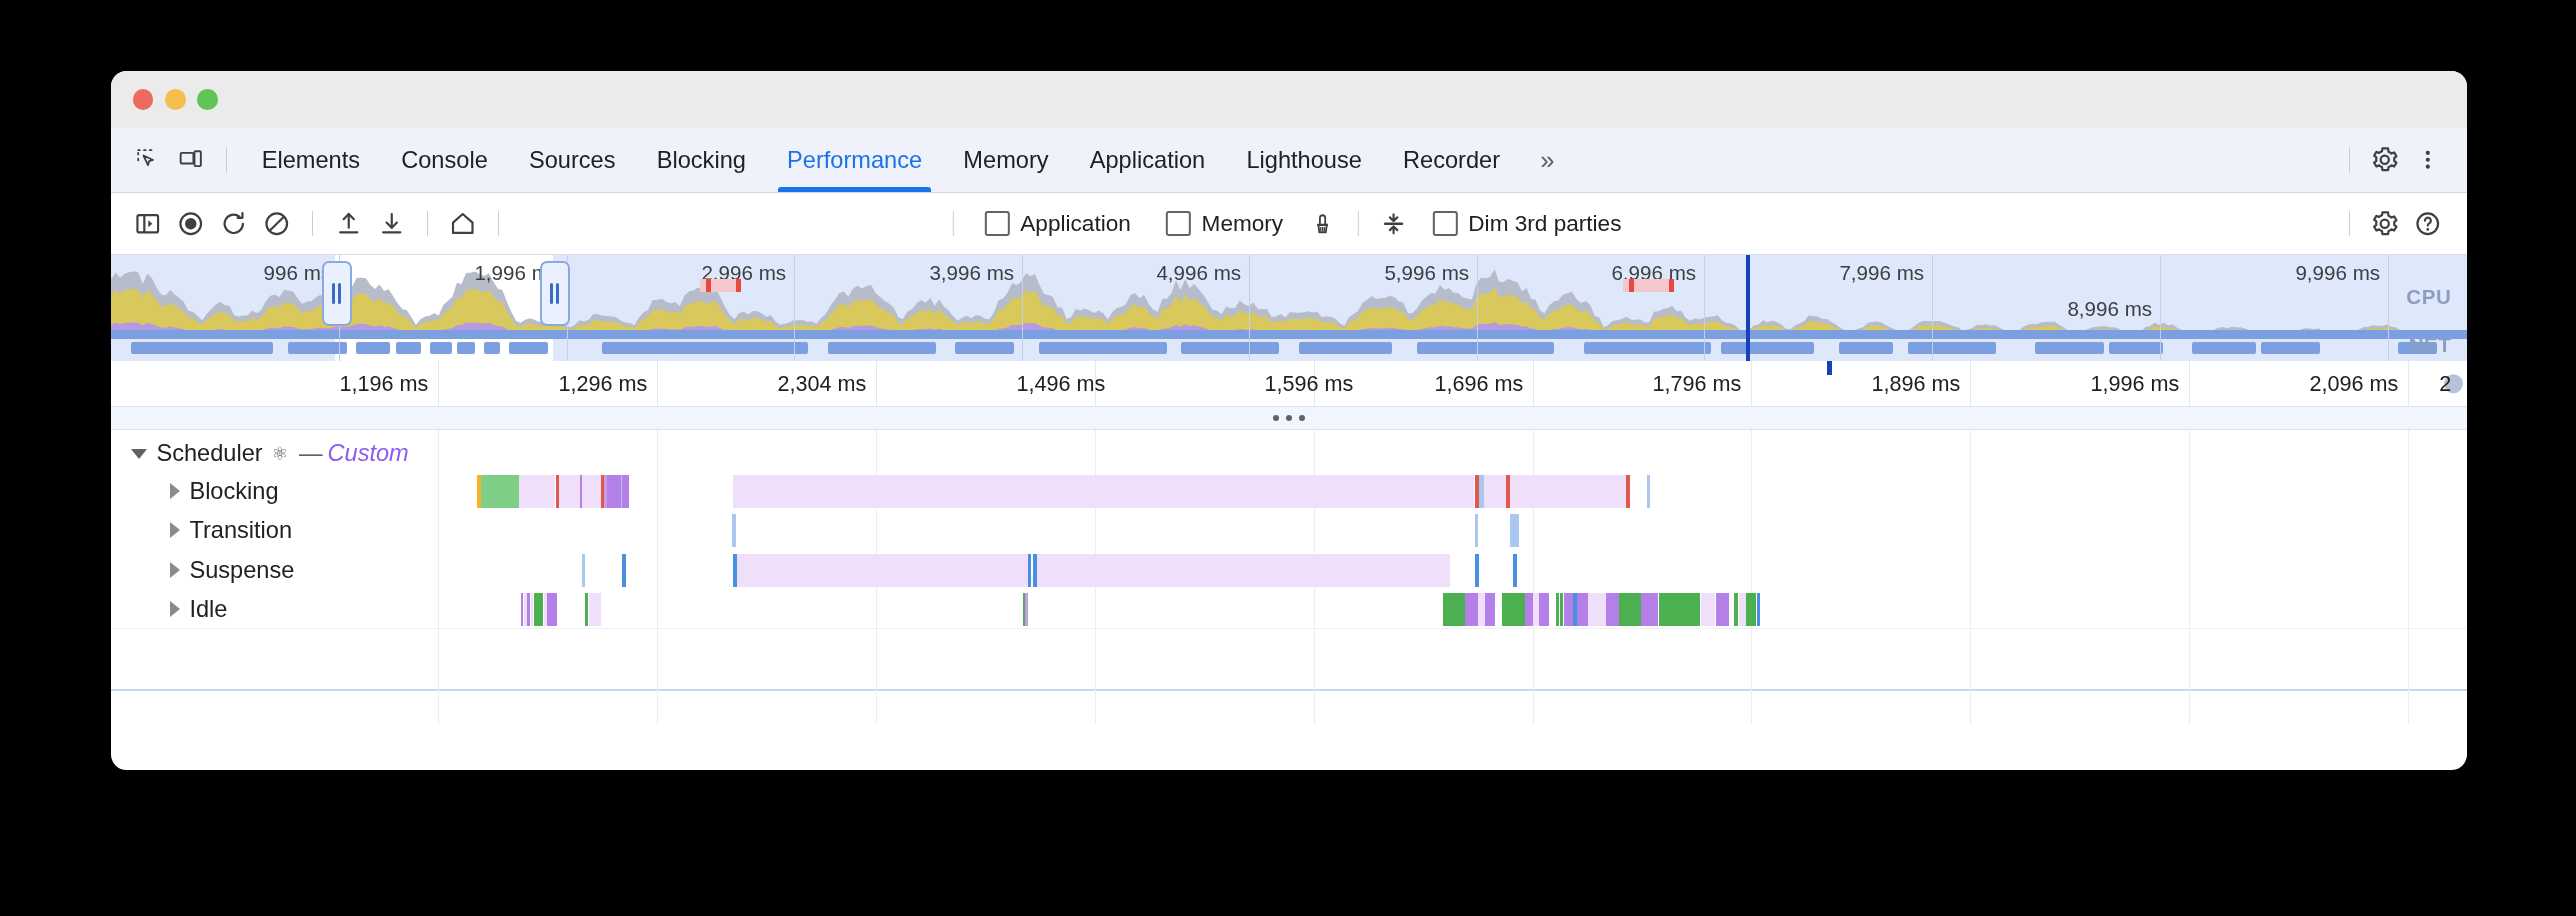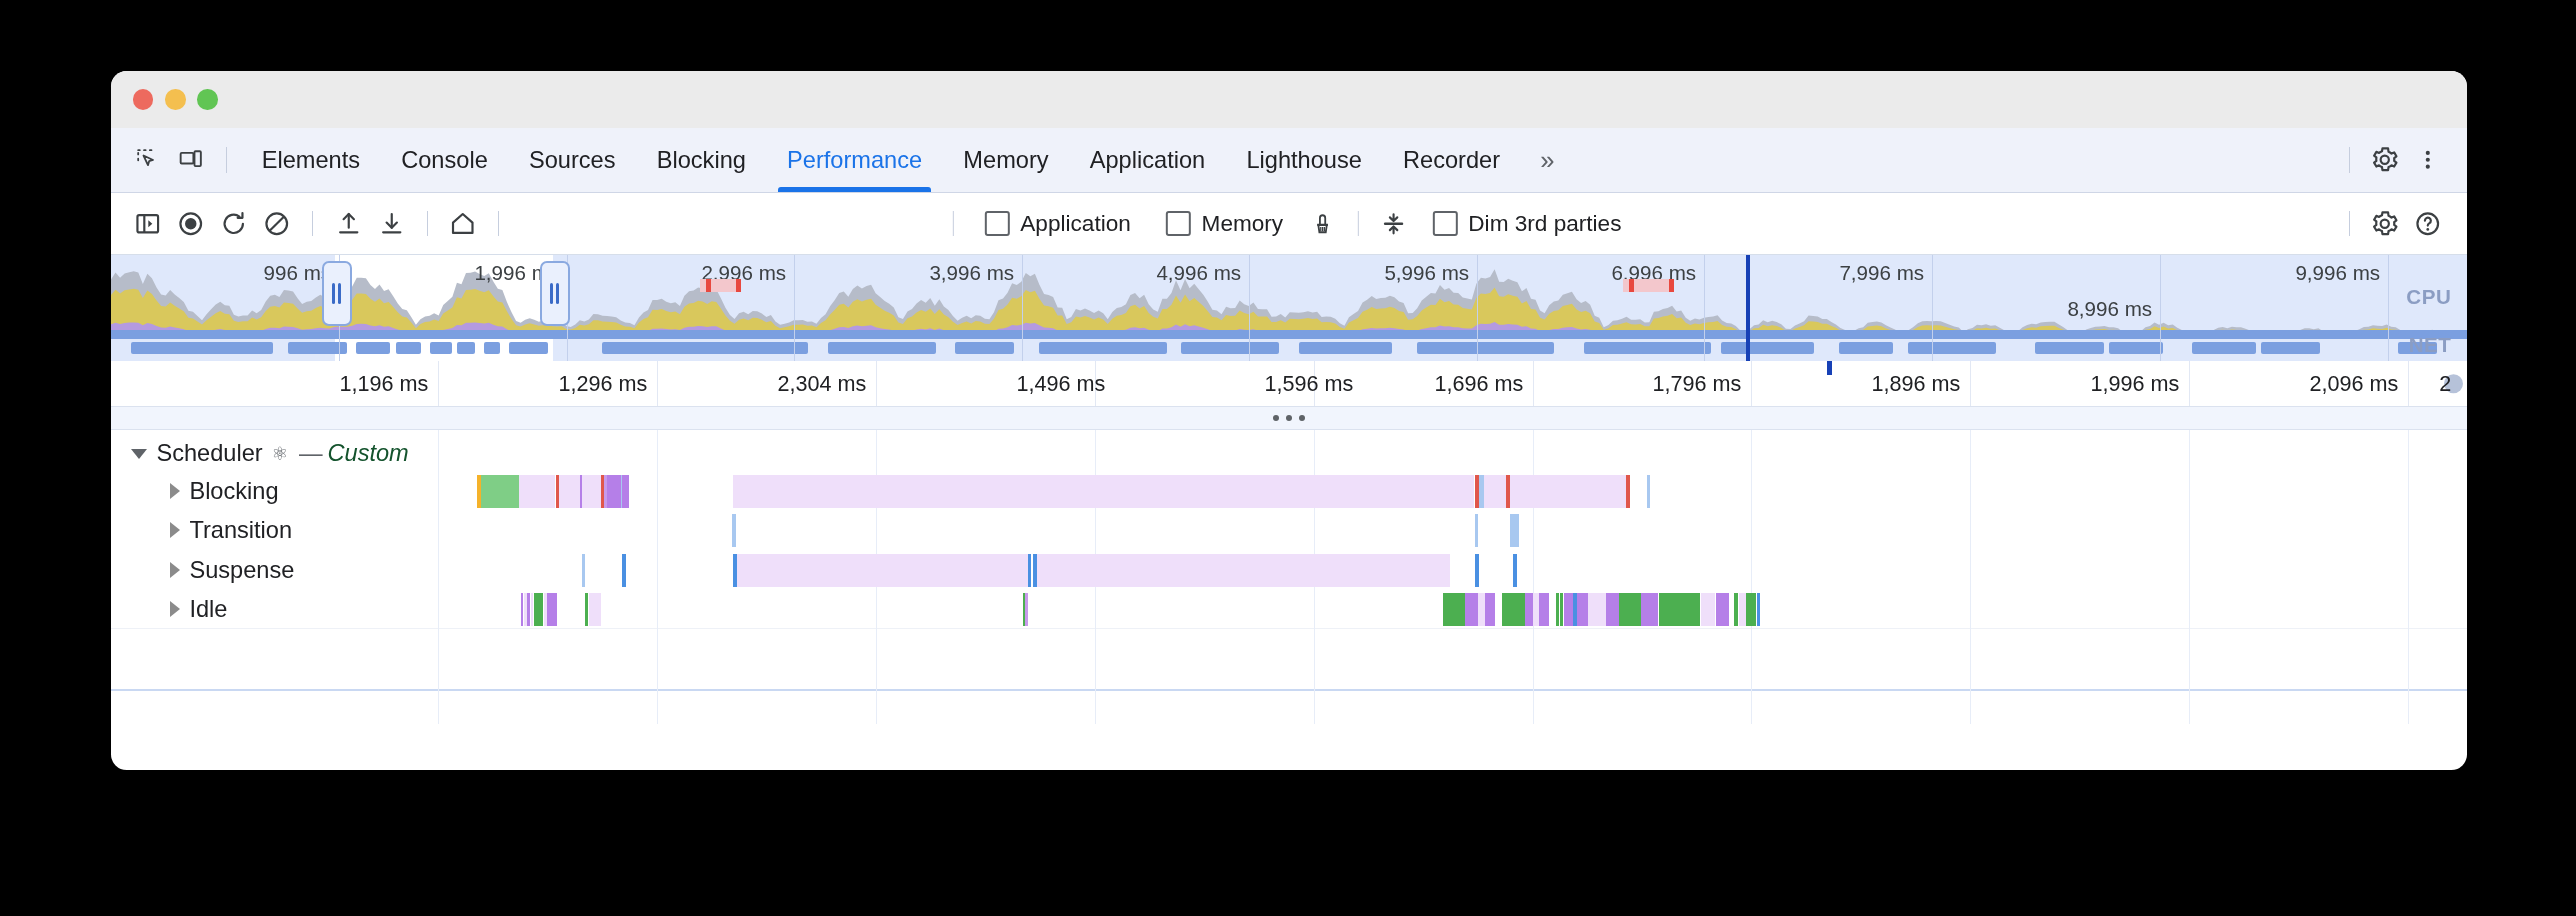--- a/index.html
+++ b/index.html
@@ -83,21 +83,21 @@
   .grid-line{position:absolute;top:0;bottom:29.5px;width:1px;background:#e7edf8;}
   .group-row{position:absolute;left:0;height:37px;display:flex;align-items:center;
       font-size:23.6px;color:#202124;white-space:nowrap;z-index:3;}
   .tri{width:0;height:0;margin-right:9.8px;flex:none;}
   .tri.down{border-left:8.8px solid transparent;border-right:8.8px solid transparent;
       border-top:10.8px solid #5f6368;}
   .tri.right{border-top:8.8px solid transparent;border-bottom:8.8px solid transparent;
       border-left:10.8px solid #8b8b8b;}
   .atom{font-size:18.7px;color:#5f6368;margin:0 5.9px 0 8.8px;}
   .dash{color:#5f6368;margin:0 4.9px;}
-  .custom{font-style:italic;color:#14532d;}
+  .custom{font-style:italic;color:#8b5cf6;}
   .track-lbl{padding-left:39px;}
   .bar{position:absolute;height:33px;}
   .sepline{position:absolute;left:0;right:0;height:1px;background:#eef1f7;}
   .bottom-border{position:absolute;left:0;right:0;height:2px;background:#c9d8f2;}
 </style>
 </head>
 <body>
 
 <div class="window">
 

